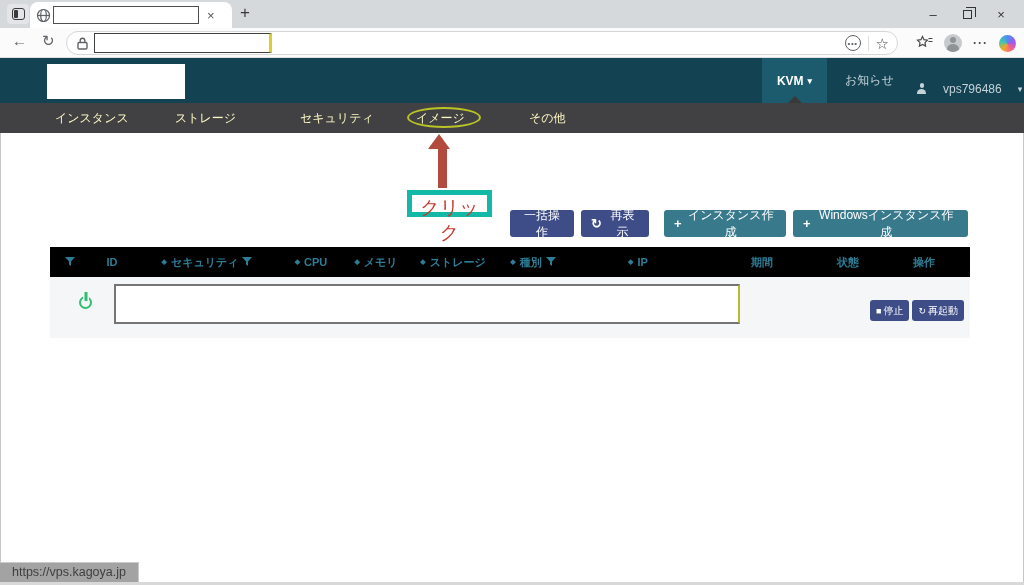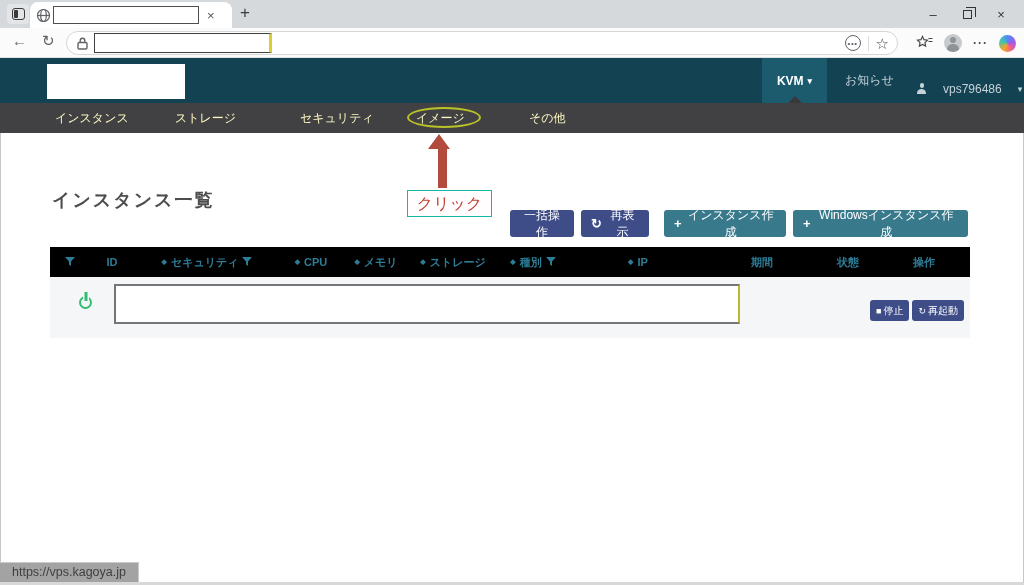--- a/index.html
+++ b/index.html
@@ -55,21 +55,21 @@
 
   
   .navbar { position:absolute; left:0; top:103px; width:1024px; height:30px; background:#414043; }
   .nav-item { position:absolute; top:0; height:30px; line-height:30px; color:#fef9c3; font-size:12px; cursor:pointer; }
   .ni-0 { left:55px; } .ni-1 { left:175px; } .ni-2 { left:300px; } .ni-3 { left:416px; } .ni-4 { left:529px; }
   .highlight-ellipse { position:absolute; left:407px; top:107px; width:74px; height:21px; border:2px solid #b9c226; border-radius:50%; pointer-events:none; }
 
   
   .arrow-head { position:absolute; left:428px; top:134px; width:0; height:0; border-left:11px solid transparent; border-right:11px solid transparent; border-bottom:15px solid #b34a3e; }
   .arrow-shaft { position:absolute; left:438px; top:148px; width:9px; height:40px; background:#b34a3e; }
-  .click-label { position:absolute; left:407px; top:190px; width:85px; height:27px; border:1px solid #14b8a6; background:#fffdfd; color:#c43b2d; font-size:16px; text-align:center; line-height:25px; }
+  .click-label { position:absolute; left:407px; top:190px; width:85px; height:27px; border:5px solid #14b8a6; background:#fffdfd; color:#c43b2d; font-size:19px; text-align:center; line-height:25px; }
 
   
   .page-title { position:absolute; left:52px; top:188px; font-size:18px; font-weight:bold; letter-spacing:2px; color:#4d4d4d; }
   .btn { position:absolute; top:210px; height:27px; border:none; border-radius:3px; color:#fff; font-size:12px; font-family:"Liberation Sans",sans-serif; cursor:pointer; display:flex; align-items:center; justify-content:center; gap:4px; padding:0 10px; }
   .navy { background:#3e4d88; }
   .teal { background:#38798c; }
   .b-bulk { left:510px; width:64px; }
   .b-refresh { left:581px; width:68px; }
   .b-create { left:664px; width:122px; }
   .b-create-win { left:793px; width:175px; }
@@ -172,21 +172,20 @@
     <span class="nav-item ni-2">セキュリティ</span>
     <span class="nav-item ni-3">イメージ</span>
     <span class="nav-item ni-4">その他</span>
   </div>
   <div class="highlight-ellipse"></div>
 
   <div class="arrow-head"></div>
   <div class="arrow-shaft"></div>
   <div class="click-label">クリック</div>
 
-  <div class="page-title">インスタンス一覧</div>
 
   <button class="btn navy b-bulk">
     <span>一括操作</span>
   </button>
   <button class="btn navy b-refresh">
     <span class="b-ico">↻</span>
     <span>再表示</span>
   </button>
   <button class="btn teal b-create">
     <span class="b-ico">+</span>

